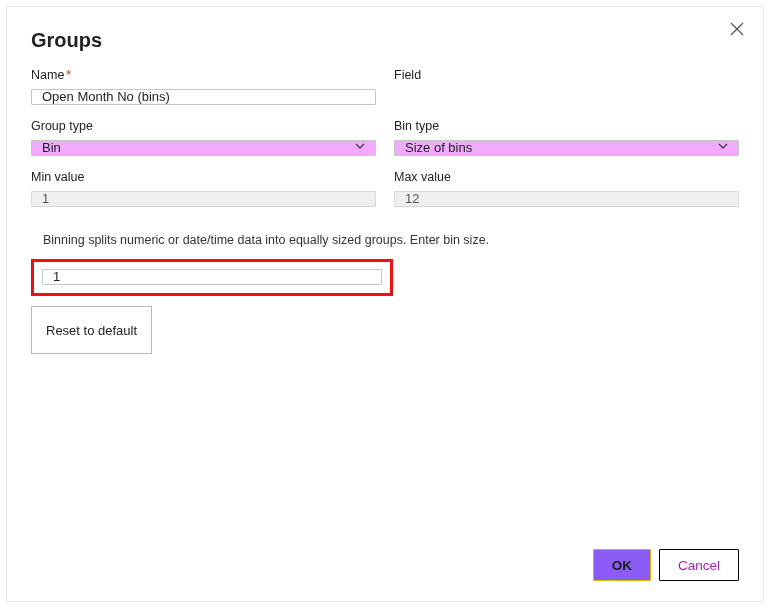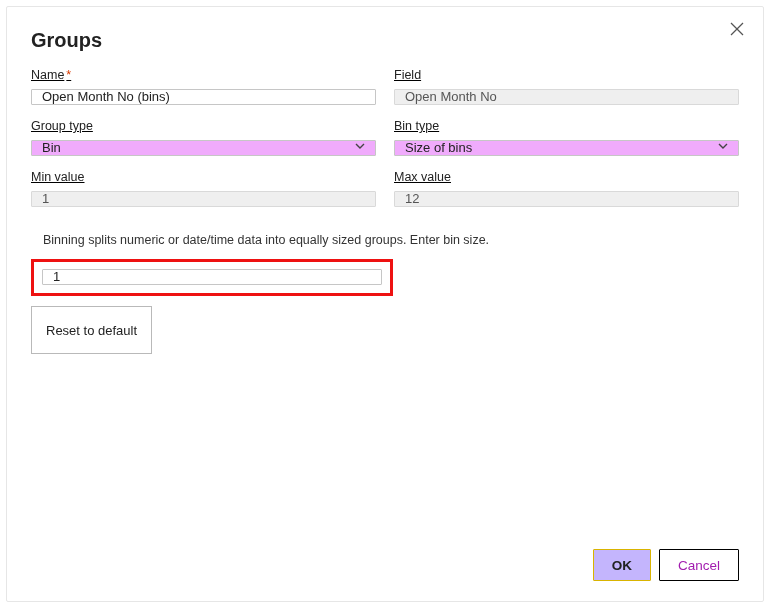--- a/index.html
+++ b/index.html
@@ -34,21 +34,20 @@
     display: flex; align-items: center; justify-content: center;
     cursor: pointer;
     color: #555;
   }
   .close-btn svg { width: 14px; height: 14px; stroke: #555; stroke-width: 1.3; }
   .grid {
     display: grid;
     grid-template-columns: 1fr 1fr;
     column-gap: 18px;
     row-gap: 14px;
-    text-decoration: underline;
   }
   .field-label {
     font-size: 12.5px;
     color: #222;
     margin-bottom: 5px;
   }
   .req { color: #d83b01; margin-left: 2px; }
   .text-input, .select-input, .readonly-input {
     width: 100%;
     height: 16px;
@@ -111,21 +110,21 @@
   }
   .btn {
     height: 32px;
     padding: 0 18px;
     font-size: 13.5px;
     font-family: inherit;
     border-radius: 1px;
     cursor: pointer;
   }
   .btn-primary {
-    background: #c4b5fd;
+    background: #8b5cf6;
     border: 1px solid #d9b400;
     color: #222;
     font-weight: 600;
   }
   .btn-secondary {
     background: #fff;
     border: 1px solid #000000;
     color: #a21caf;
   }
 </style>
@@ -149,21 +148,20 @@
 
     <div>
       <div class="field-label">
         <span>Name</span><span class="req">*</span>
       </div>
       <input type="text" class="text-input" value="Open Month No (bins)" style="">
     </div>
 
     <div>
       <div class="field-label">Field</div>
-      <input type="text" class="readonly-input" readonly="" value="Open Month No" style="">
     </div>
 
     <div>
       <div class="field-label">Group type</div>
       <div class="select-wrap">
         <input type="text" readonly="" class="select-input" value="Bin" style="">
         <span class="chevron">
           <svg viewBox="0 0 12 12">
               <polyline points="2,4 6,8 10,4"></polyline>
             </svg>

